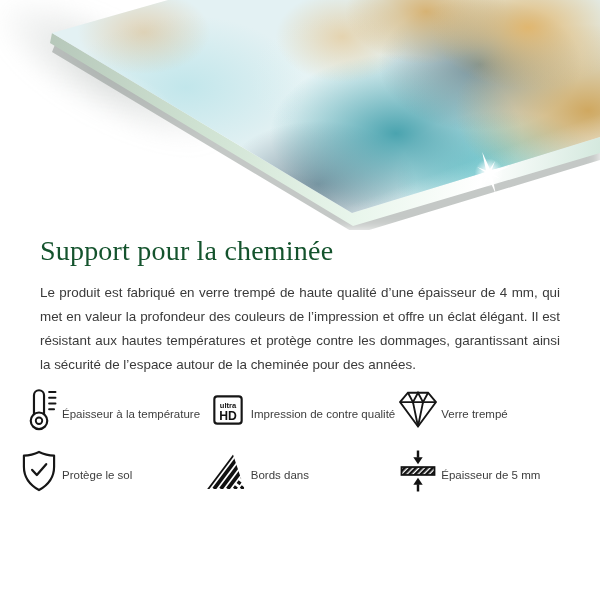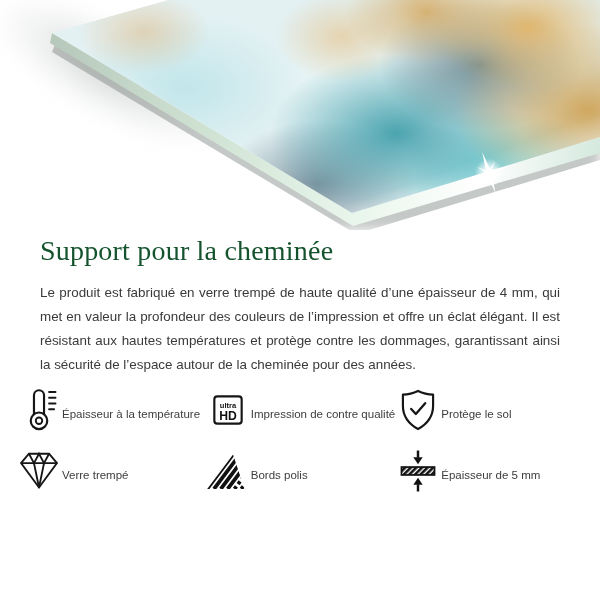--- a/index.html
+++ b/index.html
@@ -128,59 +128,59 @@
     <rect x="13" y="13" width="38" height="38" rx="4" stroke="#161616" stroke-width="3"></rect>
     <text x="32" y="29.5" text-anchor="middle" fill="#111" stroke="none" font-family="Liberation Sans, sans-serif" font-size="10.5" font-weight="700">ultra</text>
     <text x="32" y="46" text-anchor="middle" fill="#111" stroke="none" font-family="Liberation Sans, sans-serif" font-size="17" font-weight="700">HD</text>
   </svg>
 </div>
     <div class="feature-label">Impression de contre qualité</div>
   </div>
 
   <div class="feature">
     <div class="feature-icon">
-  <svg viewBox="0 0 64 64" fill="none" stroke="#161616" stroke-width="3">
-    <path d="M32,5.5 C38,8.5 46.5,10.5 53,10.5 L53,26 C53,41.5 44.5,51.5 32,58.5 C19.5,51.5 11,41.5 11,26 L11,10.5 C17.5,10.5 26,8.5 32,5.5 Z" stroke-linejoin="round"></path>
-    <path d="M22.5,30.5 L29,37.5 L42,22.5" stroke-width="3.2" stroke-linecap="round" stroke-linejoin="round"></path>
-  </svg>
-</div>
-    <div class="feature-label">Protège le sol</div>
-  </div>
-
-  <div class="feature">
-    <div class="feature-icon">
   <svg viewBox="0 0 64 64" fill="none" stroke="#161616" stroke-width="2.6" stroke-linejoin="miter">
     <path d="M18,8 L46,8 L57,21 L32,55 L7,21 Z"></path>
     <path d="M7,21 L57,21"></path>
     <path d="M18,8 L25,21 L32,8 L39,21 L46,8"></path>
     <path d="M25,21 L32,55 M39,21 L32,55"></path>
   </svg>
 </div>
     <div class="feature-label">Verre trempé</div>
+  </div>
+
+  <div class="feature">
+    <div class="feature-icon">
+  <svg viewBox="0 0 64 64" fill="none" stroke="#161616" stroke-width="3">
+    <path d="M32,5.5 C38,8.5 46.5,10.5 53,10.5 L53,26 C53,41.5 44.5,51.5 32,58.5 C19.5,51.5 11,41.5 11,26 L11,10.5 C17.5,10.5 26,8.5 32,5.5 Z" stroke-linejoin="round"></path>
+    <path d="M22.5,30.5 L29,37.5 L42,22.5" stroke-width="3.2" stroke-linecap="round" stroke-linejoin="round"></path>
+  </svg>
+</div>
+    <div class="feature-label">Protège le sol</div>
   </div>
 
   <div class="feature">
     <div class="feature-icon">
   <svg viewBox="0 0 64 64" fill="none" stroke="#111">
     <defs>
       <clipPath id="tri-clip">
                 <path d="M3,57 L55,57 L39,9 Z"></path>
               </clipPath>
     </defs>
     <g clip-path="url(#tri-clip)" stroke-width="5.2">
       <path d="M3,57 L39,9"></path>
       <path d="M12.5,57 L48.5,9"></path>
       <path d="M22,57 L58,9"></path>
       <path d="M31.5,57 L67.5,9"></path>
       <path d="M41,57 L77,9" stroke-dasharray="4.5 4"></path>
       <path d="M50.5,57 L86.5,9" stroke-dasharray="4.5 4"></path>
     </g>
   </svg>
 </div>
-    <div class="feature-label">Bords polis</div>
+    <div class="feature-label">Bords dans</div>
   </div>
 
   <div class="feature">
     <div class="feature-icon">
   <svg viewBox="0 0 64 64" fill="none" stroke="#111">
     <defs>
       <pattern id="hatch-p" width="5.5" height="5.5" patternUnits="userSpaceOnUse" patternTransform="rotate(45)">
         <rect width="3" height="5.5" fill="#111"></rect>
       </pattern>
     </defs>

